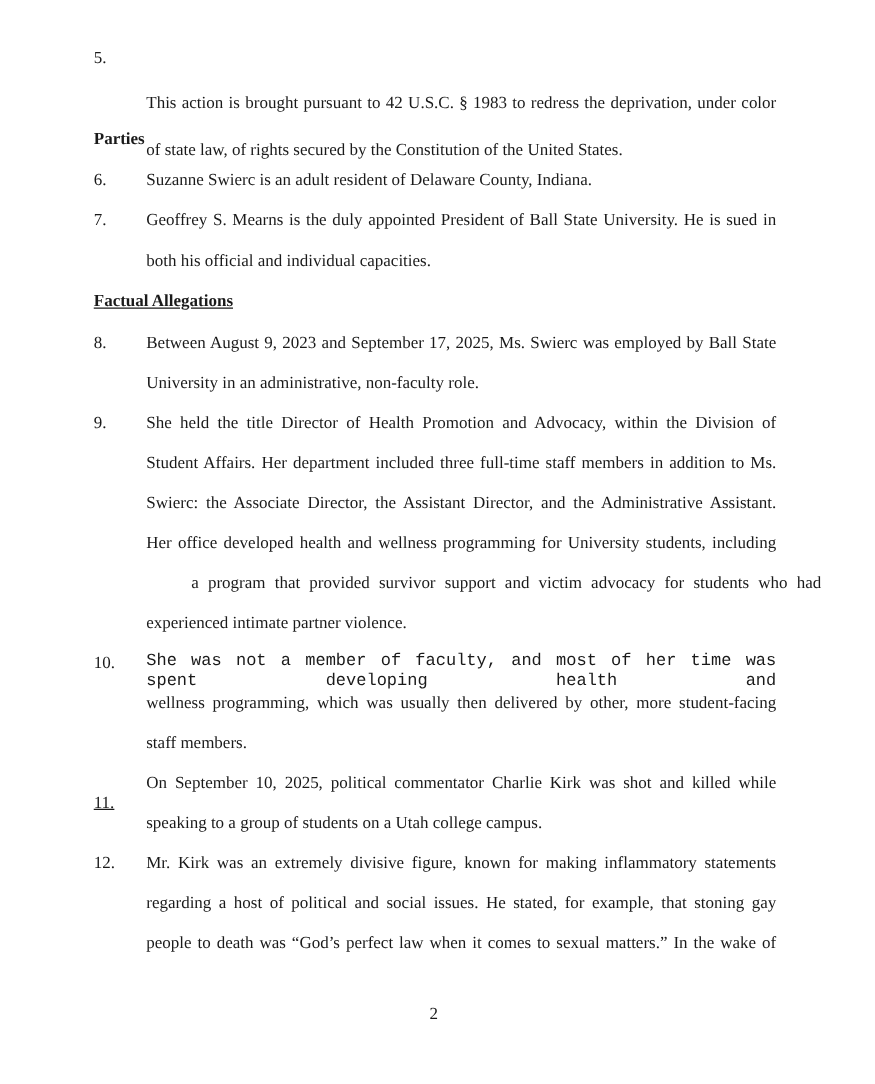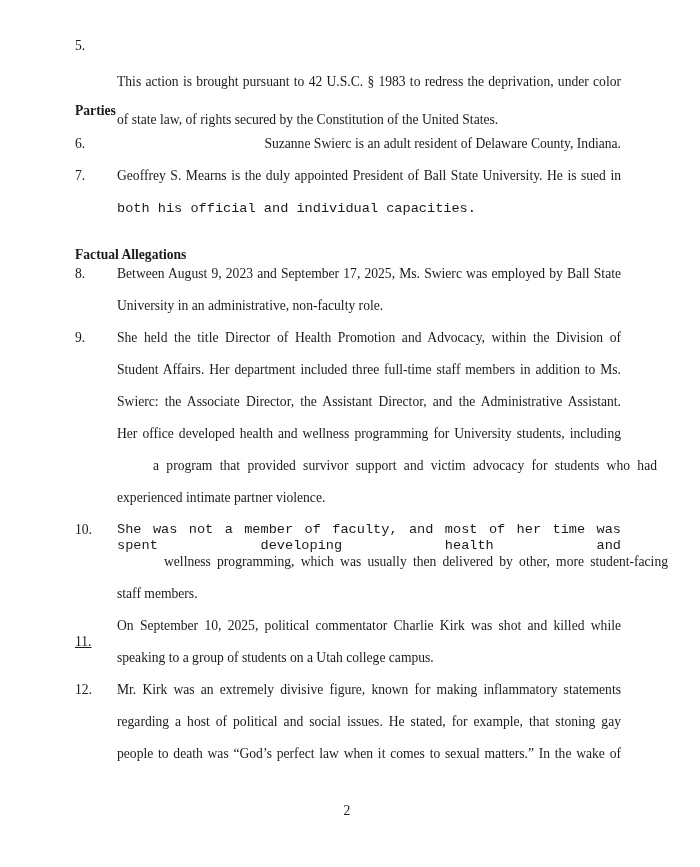--- a/index.html
+++ b/index.html
@@ -16,38 +16,38 @@
 </head>
 <body>
 
 <div class="page">
   <div id="lines">
       <div class="line num" style="top: 38px;">5.</div>
       <div class="line txt just" style="top: 38px; margin-top: 36px;">This action is brought pursuant to 42 U.S.C. § 1983 to redress the deprivation, under color</div>
       <div class="line txt" style="top: 71px; margin-top: 41px;">of state law, of rights secured by the Constitution of the United States.</div>
       <div class="line head" style="top: 103px;">Parties</div>
       <div class="line num" style="top: 136px;">6.</div>
-      <div class="line txt" style="top: 136px; text-align: right;">Suzanne Swierc is an adult resident of Delaware County, Indiana.</div>
+      <div class="line txt" style="top: 136px;">Suzanne Swierc is an adult resident of Delaware County, Indiana.</div>
       <div class="line num" style="top: 168px;">7.</div>
       <div class="line txt just" style="top: 168px;">Geoffrey S. Mearns is the duly appointed President of Ball State University.  He is sued in</div>
-      <div class="line txt" style="top: 201px; font-family: Liberation Mono, monospace;">both his official and individual capacities.</div>
-      <div class="line head" style="top: 247px;">Factual Allegations</div>
+      <div class="line txt" style="top: 201px;">both his official and individual capacities.</div>
+      <div class="line head" style="top: 233px; text-decoration: underline;">Factual Allegations</div>
       <div class="line num" style="top: 266px;">8.</div>
       <div class="line txt just" style="top: 266px;">Between August 9, 2023 and September 17, 2025, Ms. Swierc was employed by Ball State</div>
       <div class="line txt" style="top: 298px;">University in an administrative, non-faculty role.</div>
       <div class="line num" style="top: 330px;">9.</div>
       <div class="line txt just" style="top: 330px;">She held the title Director of Health Promotion and Advocacy, within the Division of</div>
       <div class="line txt just" style="top: 362px;">Student Affairs.  Her department included three full-time staff members in addition to Ms.</div>
       <div class="line txt just" style="top: 394px;">Swierc: the Associate Director, the Assistant Director, and the Administrative Assistant.</div>
       <div class="line txt just" style="top: 426px;">Her office developed health and wellness programming for University students, including</div>
       <div class="line txt just" style="top: 458px; margin-left: 36px;">a program that provided survivor support and victim advocacy for students who had</div>
       <div class="line txt" style="top: 490px;">experienced intimate partner violence.</div>
       <div class="line num" style="top: 522px;">10.</div>
       <div class="line txt just" style="top: 522px; font-family: Liberation Mono, monospace;">She was not a member of faculty, and most of her time was spent developing health and</div>
-      <div class="line txt just" style="top: 554px; margin-left: 47px;">wellness programming, which was usually then delivered by other, more student-facing</div>
+      <div class="line txt just" style="top: 554px;">wellness programming, which was usually then delivered by other, more student-facing</div>
       <div class="line txt" style="top: 586px;">staff members.</div>
       <div class="line num" style="top: 634px; text-decoration: underline;">11.</div>
       <div class="line txt just" style="top: 618px;">On September 10, 2025, political commentator Charlie Kirk was shot and killed while</div>
       <div class="line txt" style="top: 650px;">speaking to a group of students on a Utah college campus.</div>
       <div class="line num" style="top: 682px;">12.</div>
       <div class="line txt just" style="top: 682px;">Mr. Kirk was an extremely divisive figure, known for making inflammatory statements</div>
       <div class="line txt just" style="top: 714px;">regarding a host of political and social issues.  He stated, for example, that stoning gay</div>
       <div class="line txt just" style="top: 746px;">people to death was “God’s perfect law when it comes to sexual matters.”  In the wake of</div>
     </div>
   <div class="pageno" style="top:803px">2</div>

